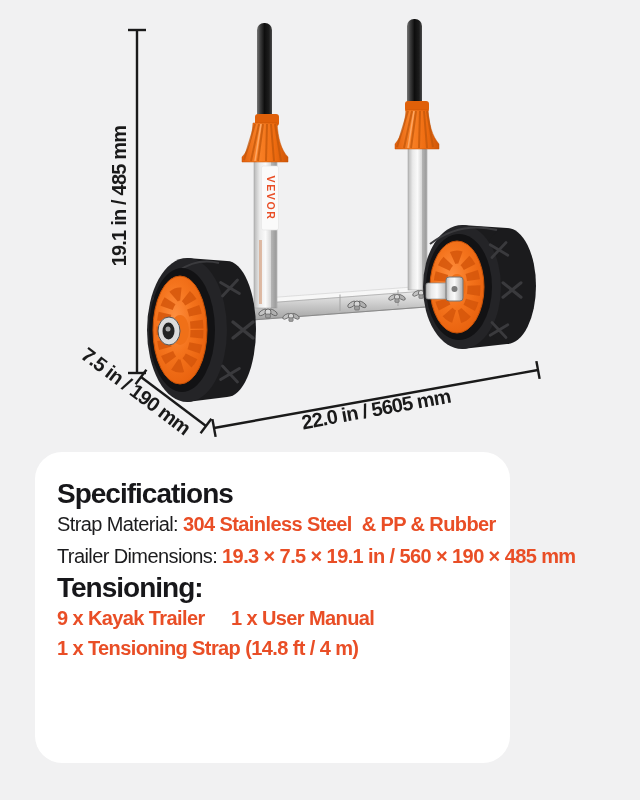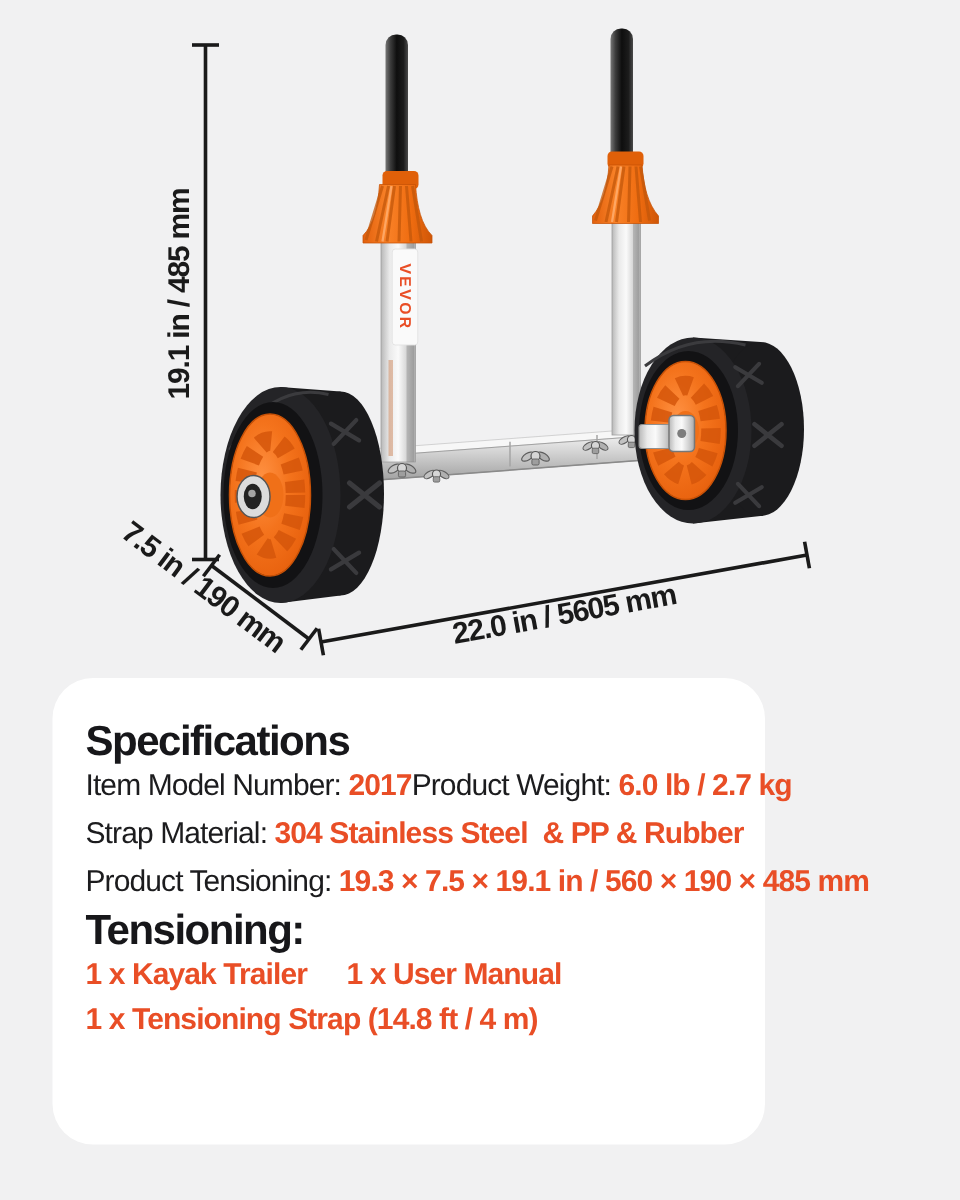--- a/index.html
+++ b/index.html
@@ -185,31 +185,27 @@
       <line x1="214" y1="419" x2="214" y2="437" transform="rotate(-10.3 214 428)"></line>
       <line x1="538" y1="361" x2="538" y2="379" transform="rotate(-10.3 538 370)"></line>
     </g>
     <text class="dim-label" text-anchor="middle" x="376" y="416" transform="rotate(-10.3 376 409)">22.0 in / 5605 mm</text>
   </svg>
 
   <section class="card">
     <h2 class="spec-title">Specifications</h2>
 
     <div class="rows">
-      <div class="row-flex">
-        <p class="pair pair-a"><span class="lbl">Item Model Number: </span><span class="val">2017</span></p>
-        <p class="pair"><span class="lbl">Product Weight: </span><span class="val">6.0 lb / 2.7 kg</span></p>
-      </div>
       <p class="pair"><span class="lbl">Strap Material: </span><span class="val">304 Stainless Steel  &amp; PP &amp; Rubber</span></p>
-      <p class="pair"><span class="lbl">Product Tensioning: </span><span class="val">19.3 × 7.5 × 19.1 in / 560 × 190 × 485 mm</span></p>
+      <p class="pair"><span class="lbl">Trailer Dimensions: </span><span class="val">19.3 × 7.5 × 19.1 in / 560 × 190 × 485 mm</span></p>
     </div>
 
     <h2 class="acc-title">Tensioning:</h2>
 
     <div class="acc-rows">
       <div class="row-flex">
-        <p class="acc-item acc-a">1 x Kayak Trailer</p>
+        <p class="acc-item acc-a">9 x Kayak Trailer</p>
         <p class="acc-item">1 x User Manual</p>
       </div>
       <p class="acc-item">1 x Tensioning Strap (14.8 ft / 4 m)</p>
     </div>
   </section>
 </div>
 
 </body></html>

